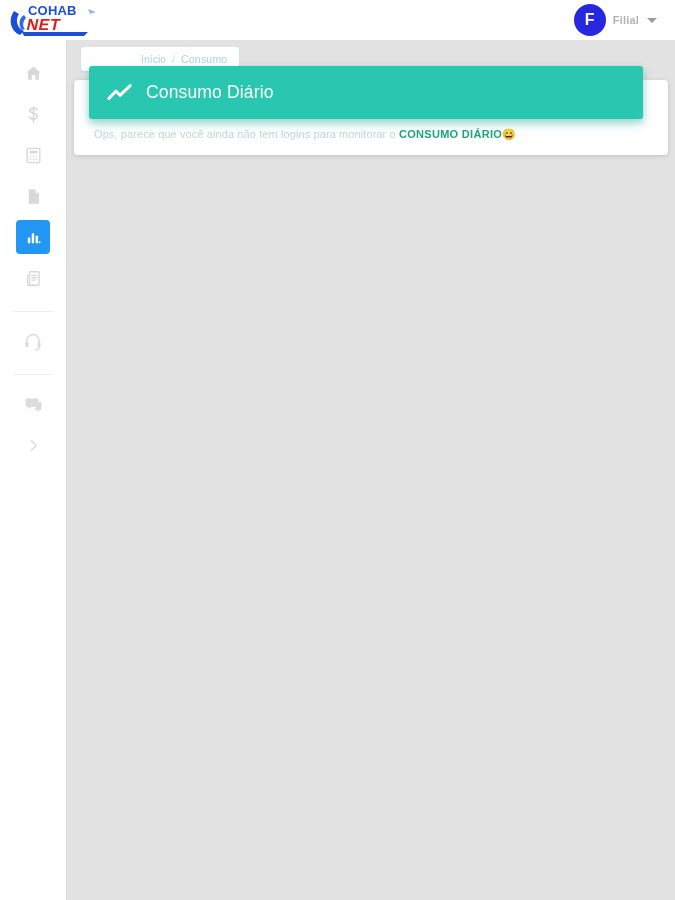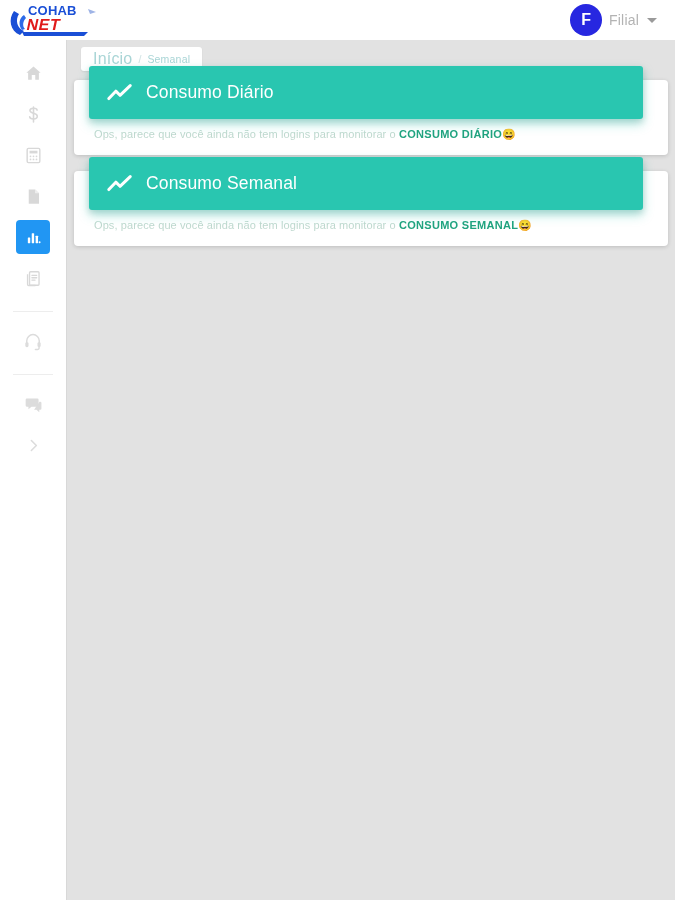--- a/index.html
+++ b/index.html
@@ -54,23 +54,24 @@
     background: #2727e0;
     color: #ffffff;
     font-size: 16px;
     font-weight: bold;
     display: flex;
     align-items: center;
     justify-content: center;
     letter-spacing: 0;
   }
   .user-name {
-    font-size: 14px;
+    font-size: 11px;
     color: #b3b3b3;
     letter-spacing: .2px;
+    font-weight: bold;
   }
   .caret {
     width: 0; height: 0;
     border-left: 5px solid transparent;
     border-right: 5px solid transparent;
     border-top: 5px solid #9a9a9a;
     margin-left: 1px;
   }
 
   
@@ -126,23 +127,24 @@
     height: 24px;
     background: #ffffff;
     border-radius: 3px;
     padding: 0 12px;
     display: flex;
     align-items: center;
     gap: 6px;
     box-shadow: 0 1px 2px rgba(0,0,0,.07);
   }
   .bc-link {
-    font-size: 16px;
+    font-size: 10px;
     color: #a9d5d6;
     letter-spacing: .2px;
+    margin-left: 48px;
   }
   .bc-sep {
     font-size: 10.5px;
     color: #cfe2e3;
   }
   .bc-cur {
     font-size: 10.5px;
     color: #a9d5d6;
     letter-spacing: .2px;
   }
@@ -323,21 +325,21 @@
         </svg>
       </span>
     </div>
   </div>
 
   <div class="content">
 
     <div class="breadcrumb">
       <span class="bc-link">Início</span>
       <span class="bc-sep">/</span>
-      <span class="bc-cur">Semanal</span>
+      <span class="bc-cur">Consumo</span>
     </div>
 
     <div class="cards">
 
       <div class="card">
         <div class="card-header">
           <span class="hicon">
             <svg width="26" height="22" viewBox="0 0 28 22" fill="none" stroke="#ffffff" stroke-width="3.2" stroke-linecap="round" stroke-linejoin="round">
               <path d="M2 17 L9.5 9 L14 13.5 L25 3"></path>
               <path d="M25 3 L25 8.5" stroke-width="0"></path>
@@ -345,32 +347,17 @@
           </span>
           <span class="card-title">Consumo Diário</span>
         </div>
         <div class="card-body">
           <div class="empty-msg">
             <span>Ops, parece que você ainda não tem logins para monitorar o </span><span class="strong">CONSUMO DIÁRIO</span><span class="emoji">😄</span>
           </div>
         </div>
       </div>
 
-      <div class="card">
-        <div class="card-header">
-          <span class="hicon">
-            <svg width="26" height="22" viewBox="0 0 28 22" fill="none" stroke="#ffffff" stroke-width="3.2" stroke-linecap="round" stroke-linejoin="round">
-              <path d="M2 17 L9.5 9 L14 13.5 L25 3"></path>
-            </svg>
-          </span>
-          <span class="card-title">Consumo Semanal</span>
-        </div>
-        <div class="card-body">
-          <div class="empty-msg">
-            <span>Ops, parece que você ainda não tem logins para monitorar o </span><span class="strong">CONSUMO SEMANAL</span><span class="emoji">😄</span>
-          </div>
-        </div>
-      </div>
 
 
     </div>
   </div>
 </div>
 
 </body></html>

